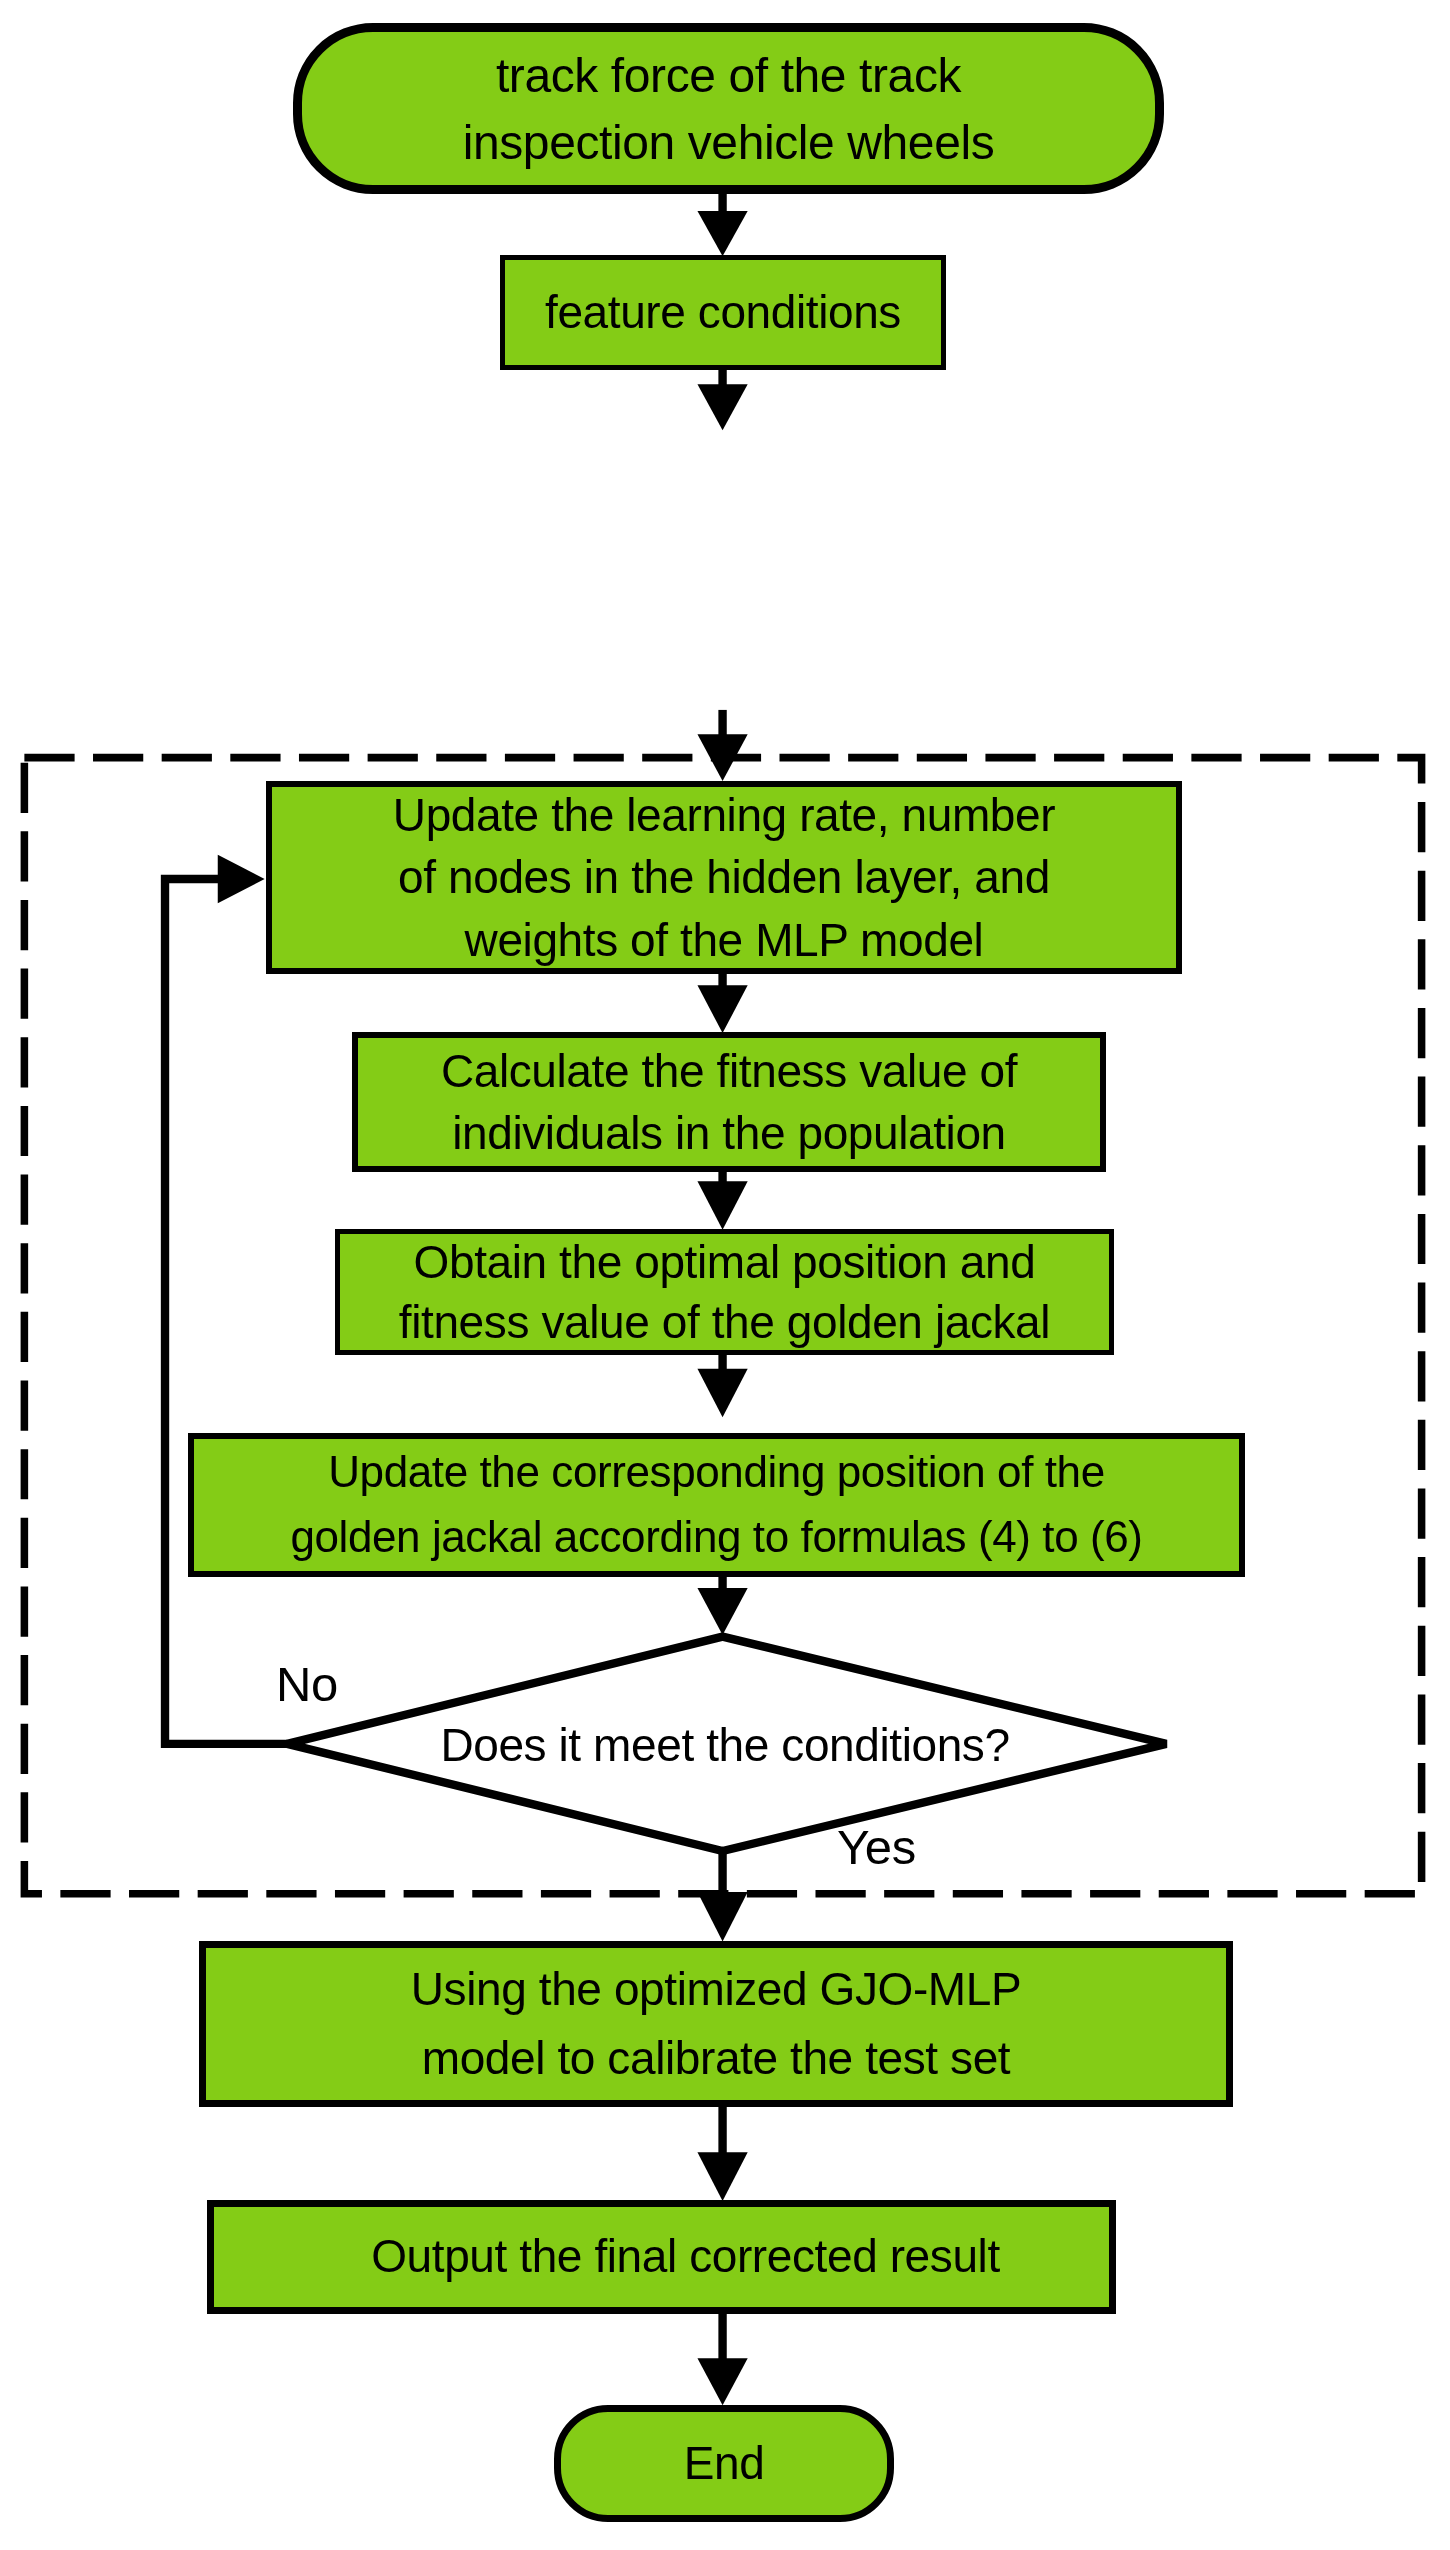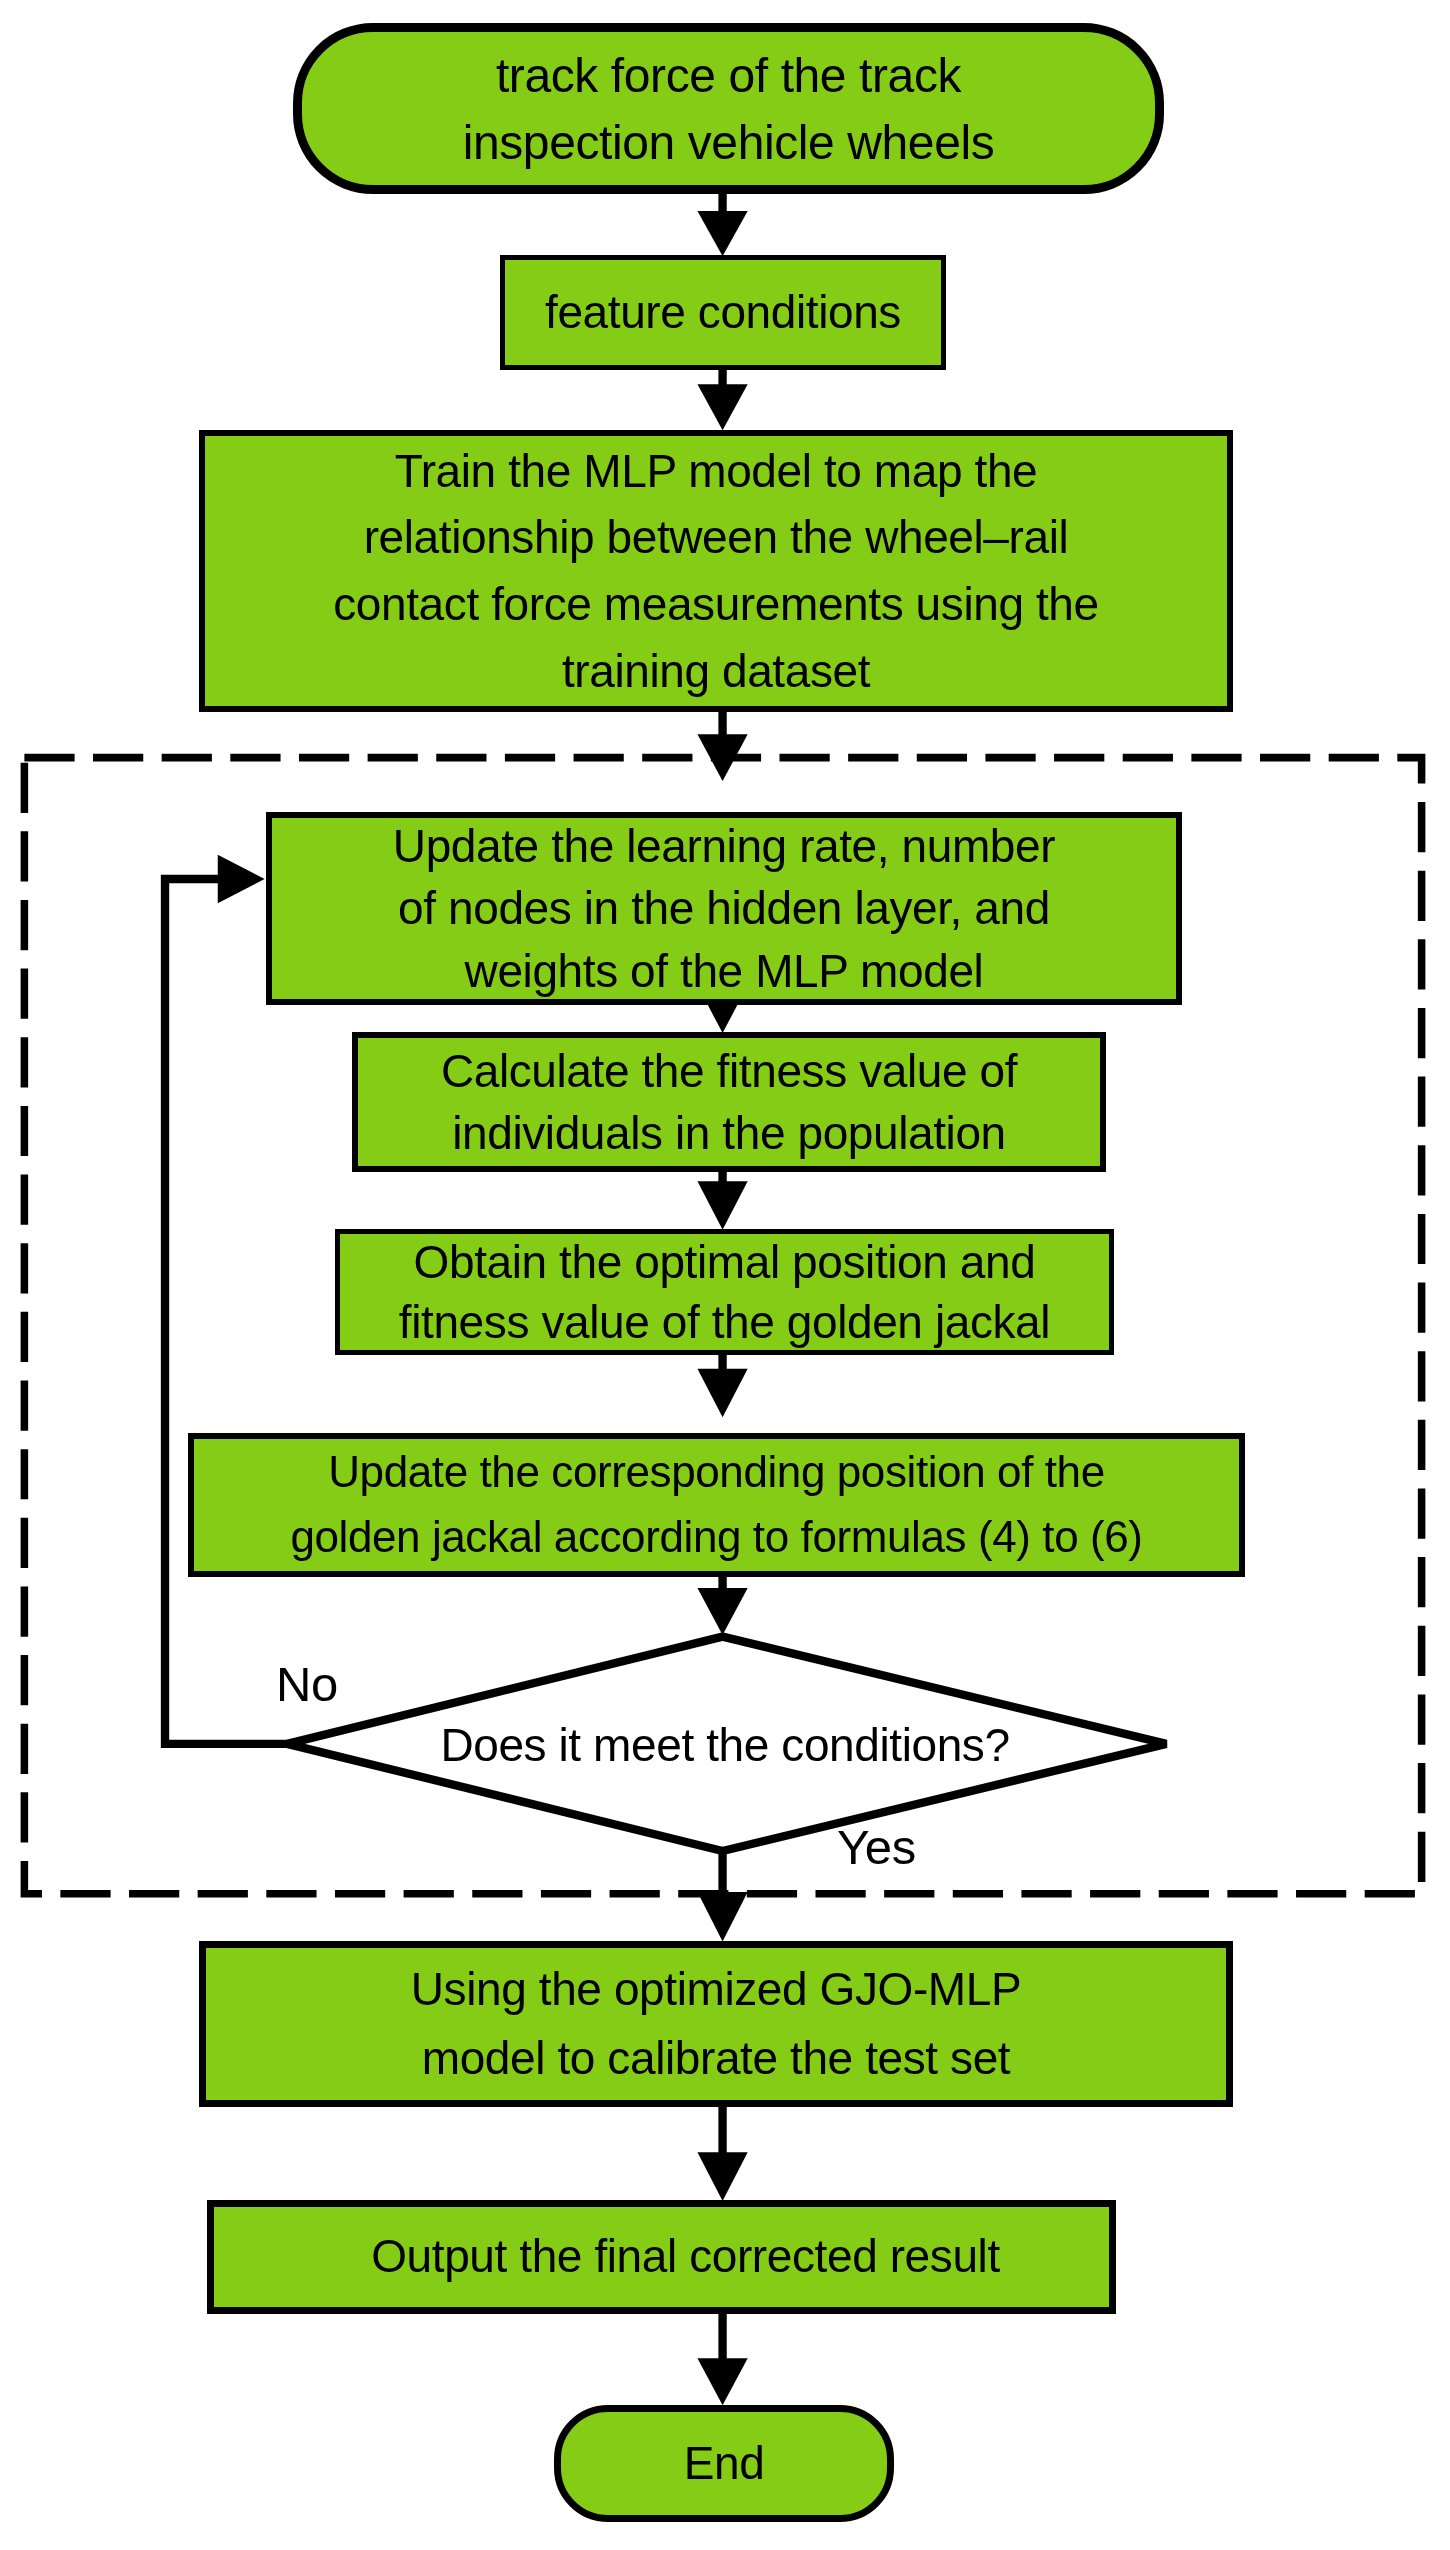--- a/index.html
+++ b/index.html
@@ -38,21 +38,21 @@
     letter-spacing: -0.4px;
   }
   
   #n-start  { left: 293px; top: 23.4px;  width: 871px; height: 171px; border-width: 9.2px; border-radius: 80px; }
   #n-start .txt { font-size: 48px; line-height: 1.40; }
   #n-end    { left: 554px; top: 2405px; width: 340px; height: 117px; border-width: 7.5px; border-radius: 54px; }
   
   #n-feature   { left: 500px; top: 255px;  width: 446px;  height: 115px; border-width: 5.9px; }
   #n-train     { left: 199px; top: 430px;  width: 1034px; height: 282px; }
   #n-train .txt { line-height: 1.45; }
-  #n-update-params { left: 266px; top: 812px; width: 916px; height: 193px; }
+  #n-update-params { left: 266px; top: 781px; width: 916px; height: 193px; }
   #n-update-params .txt { line-height: 1.36; }
   #n-fitness   { left: 352px; top: 1032px; width: 754px;  height: 140px; }
   #n-fitness .txt { line-height: 1.35; }
   #n-obtain    { left: 335px; top: 1229px; width: 779px;  height: 126px; border-width: 5.9px; }
   #n-obtain .txt { line-height: 1.31; }
   #n-update-position { left: 188px; top: 1417px; width: 1057px; height: 144px; margin-top: 16px; }
   #n-update-position .txt { font-size: 44px; line-height: 1.47; }
   #n-calibrate { left: 199px; top: 1941px; width: 1034px; height: 166px; border-width: 7.5px; }
   #n-calibrate .txt { line-height: 1.5; }
   #n-output    { left: 207px; top: 2200px; width: 909px; height: 114px; border-width: 7.5px; padding-left: 48px; }
@@ -137,26 +137,20 @@
 
   <div class="node" id="n-start">
     <span class="txt">track force of the track
 inspection vehicle wheels</span>
   </div>
 
   <div class="node" id="n-feature">
     <span class="txt">feature conditions</span>
   </div>
 
-  <div class="node" id="n-train">
-    <span class="txt">Train the MLP model to map the
-relationship between the wheel–rail
-contact force measurements using the
-training dataset</span>
-  </div>
 
   <div class="node" id="n-update-params">
     <span class="txt">Update the learning rate, number
 of nodes in the hidden layer, and
 weights of the MLP model</span>
   </div>
 
   <div class="node" id="n-fitness">
     <span class="txt">Calculate the fitness value of
 individuals in the population</span>

